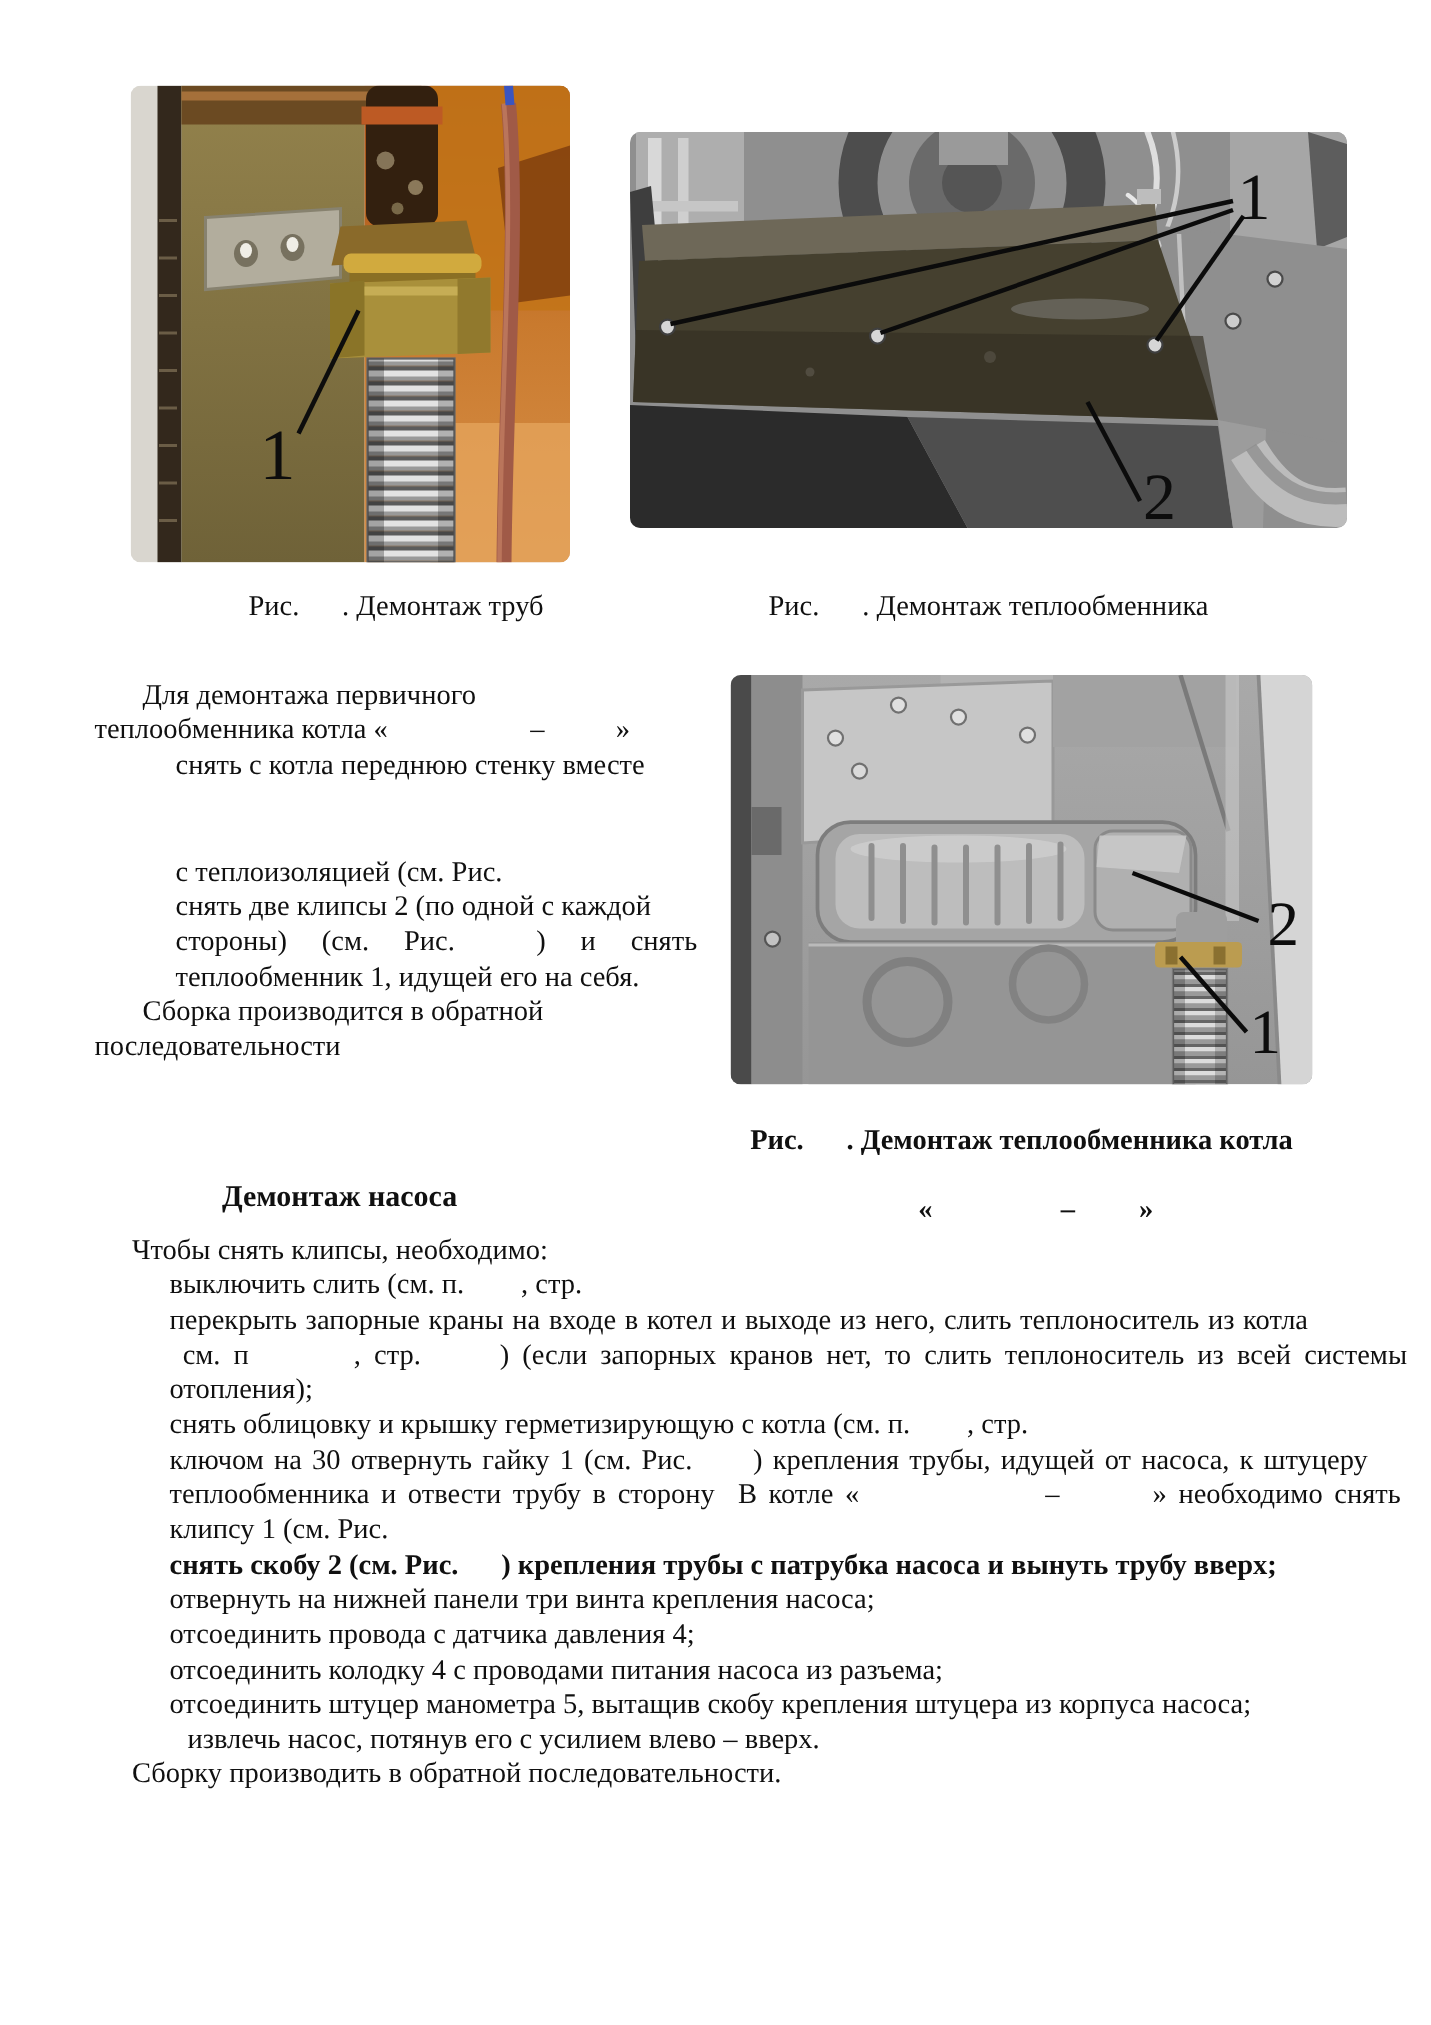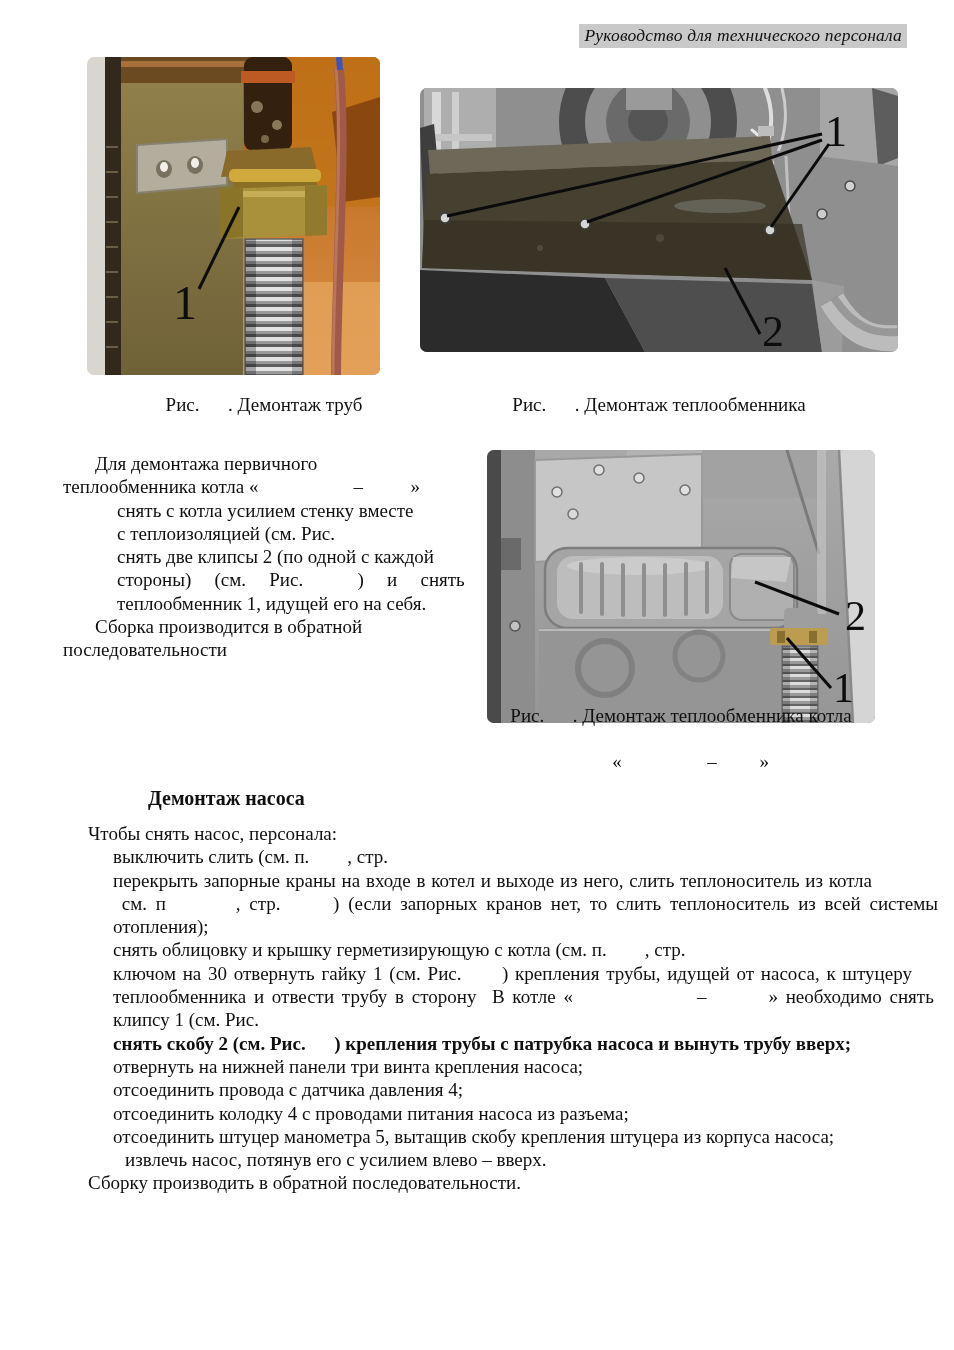--- a/index.html
+++ b/index.html
@@ -13,21 +13,20 @@
   .tblock{position:absolute;font-size:19px;}
   .tline{white-space:pre;line-height:23.3px;min-height:23.3px;}
   .pump-h{font-weight:bold;font-size:20px;padding-left:85px;line-height:24px;margin-bottom:12px;white-space:pre;}
   svg text{font-family:"Liberation Serif","DejaVu Serif",serif;fill:#0d0d0d;}
 </style>
 </head>
 <body>
 
 <div class="page">
 
-  <div class="hdr">Руководство для технического персонала</div>
 
   <div class="photo" style="left:87px;top:57px;width:293px;height:318px;">
     <svg width="293" height="318" viewBox="0 0 293 318">
       <defs>
         <linearGradient id="cu" x1="0" y1="0" x2="0" y2="1">
           <stop offset="0" stop-color="#a14a12"></stop>
             <stop offset="0.5" stop-color="#c97a2e"></stop>
             <stop offset="1" stop-color="#d89049"></stop>
         </linearGradient>
         <linearGradient id="brassp" x1="0" y1="0" x2="0" y2="1">
@@ -165,22 +164,22 @@
       <text x="342" y="258" font-size="44">2</text>
     </svg>
   </div>
 
   <div class="cap" style="left:104px;top:393px;width:320px;">Рис.      . Демонтаж труб</div>
   <div class="cap" style="left:420px;top:393px;width:478px;">Рис.      . Демонтаж теплообменника</div>
 
   <div class="tblock" style="left:63px;top:452px;width:420px;">
       <div class="tline" style="padding-left: 32px;">Для демонтажа первичного</div>
       <div class="tline">теплообменника котла «                    –          »</div>
-      <div class="tline" style="padding-left: 54px;">снять с котла усилием стенку вместе</div>
-      <div class="tline" style="padding-left: 54px;">с теплоизоляцией (см. Рис.</div>
+      <div class="tline" style="padding-left: 54px;">снять с котла переднюю стенку вместе</div>
+      <div class="tline" style="padding-left: 54px; margin-top: 48px;">с теплоизоляцией (см. Рис.</div>
       <div class="tline" style="padding-left: 54px;">снять две клипсы 2 (по одной с каждой</div>
       <div class="tline" style="padding-left: 54px; word-spacing: 3px;">стороны)   (см.   Рис.       )   и   снять</div>
       <div class="tline" style="padding-left: 54px;">теплообменник 1, идущей его на себя.</div>
       <div class="tline" style="padding-left: 32px;">Сборка производится в обратной</div>
       <div class="tline">последовательности</div>
     </div>
 
   <div class="photo" style="left:487px;top:450px;width:388px;height:273px;">
     <svg width="388" height="273" viewBox="0 0 388 273">
       <defs>
@@ -251,27 +250,27 @@
       <polygon points="352,0 388,0 388,273 366,273" fill="#d5d5d5"></polygon>
       <line x1="352" y1="0" x2="366" y2="273" stroke="#8a8a8a" stroke-width="2.5"></line>
 
       <line x1="268" y1="132" x2="352" y2="164" stroke="#0b0b0b" stroke-width="3"></line>
       <text x="358" y="180" font-size="42">2</text>
       <line x1="300" y1="188" x2="344" y2="238" stroke="#0b0b0b" stroke-width="3"></line>
       <text x="346" y="252" font-size="42">1</text>
     </svg>
   </div>
 
-  <div class="cap" style="left:457px;top:704px;width:448px;"><span>Рис.      . Демонтаж теплообменника котла</span><br>
+  <div class="cap" style="left:457px;top:749px;width:448px;font-weight:bold;"><span>Рис.      . Демонтаж теплообменника котла</span><br>
     <span>«                  –         »</span></div>
 
   <div class="tblock" style="left:63px;top:786px;width:885px;">
     <div class="pump-h">Демонтаж насоса</div>
     <div>
-        <div class="tline" style="padding-left: 25px;">Чтобы снять насос, персонала:</div>
+        <div class="tline" style="padding-left: 25px;">Чтобы снять клипсы, необходимо:</div>
         <div class="tline" style="padding-left: 50px;">выключить слить (см. п.        , стр.</div>
         <div class="tline" style="padding-left: 50px; word-spacing: 1px;">перекрыть запорные краны на входе в котел и выходе из него, слить теплоноситель из котла</div>
         <div class="tline" style="padding-left: 50px; word-spacing: 4px;"> см. п        , стр.      ) (если запорных кранов нет, то слить теплоноситель из всей системы</div>
         <div class="tline" style="padding-left: 50px;">отопления);</div>
         <div class="tline" style="padding-left: 50px;">снять облицовку и крышку герметизирующую с котла (см. п.        , стр.</div>
         <div class="tline" style="padding-left: 50px; word-spacing: 2px;">ключом на 30 отвернуть гайку 1 (см. Рис.      ) крепления трубы, идущей от насоса, к штуцеру</div>
         <div class="tline" style="padding-left: 50px; word-spacing: 3px;">теплообменника и отвести трубу в сторону  В котле «                –        » необходимо снять</div>
         <div class="tline" style="padding-left: 50px;">клипсу 1 (см. Рис.</div>
         <div class="tline" style="padding-left: 50px; font-weight: bold;">снять скобу 2 (см. Рис.      ) крепления трубы с патрубка насоса и вынуть трубу вверх;</div>
         <div class="tline" style="padding-left: 50px;">отвернуть на нижней панели три винта крепления насоса;</div>

